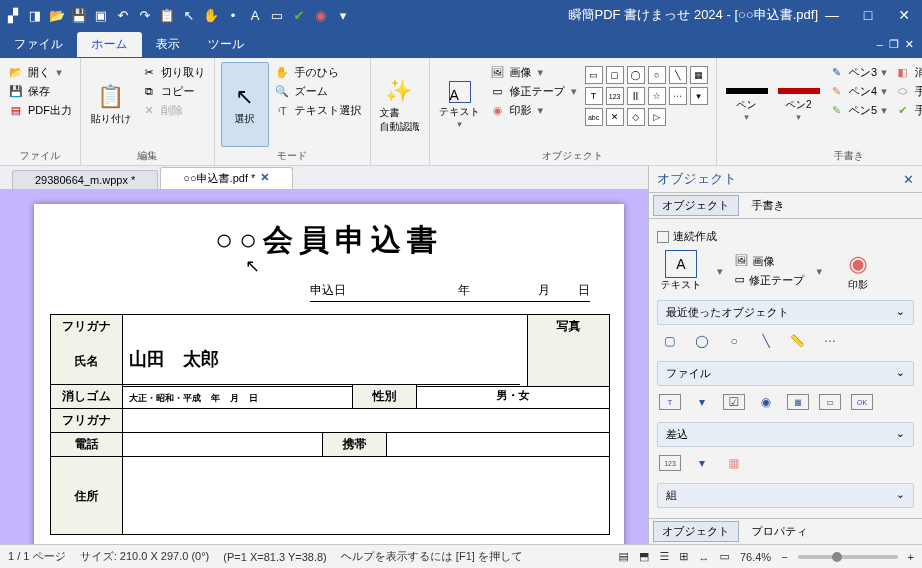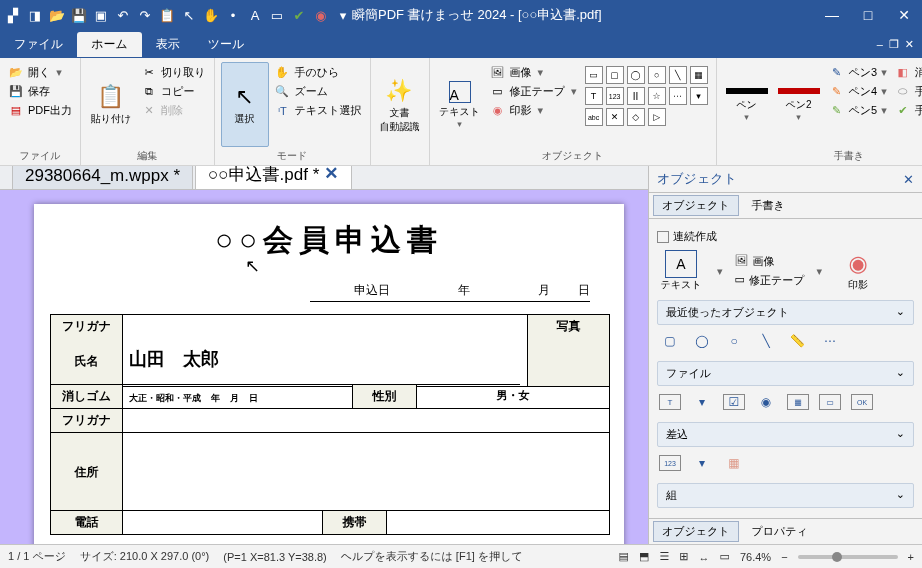--- a/index.html
+++ b/index.html
@@ -1,51 +1,51 @@
 <!DOCTYPE html>
 <html><head>
 <meta charset="utf-8">
 <style>
 * { margin: 0; padding: 0; box-sizing: border-box; }
 body { font-family: "Meiryo", "Yu Gothic", sans-serif; font-size: 11px; background: #fff; width: 922px; height: 568px; overflow: hidden; position: relative; }
 .titlebar { height: 30px; background: #2b579a; display: flex; align-items: center; color: #fff; padding: 0 4px; }
 .titlebar .qa-icons { display: flex; gap: 4px; align-items: center; }
 .titlebar .qa-icons span { width: 18px; height: 18px; display: flex; align-items: center; justify-content: center; font-size: 13px; }
-.titlebar .title-text { flex: 1; text-align: left; font-size: 13px; }
+.titlebar .title-text { flex: 1; text-align: right; font-size: 13px; }
 .titlebar .win-controls { display: flex; gap: 8px; font-size: 14px; }
 .titlebar .win-controls span { width: 28px; text-align: center; cursor: pointer; }
 .menubar { height: 28px; background: #2b579a; display: flex; align-items: center; }
 .menubar .tab { padding: 4px 14px; color: #fff; font-size: 12px; cursor: pointer; }
-.menubar .tab.active { background: #f3f3f3; color: #000000; border-radius: 3px 3px 0 0; }
+.menubar .tab.active { background: #f3f3f3; color: #1d4ed8; border-radius: 3px 3px 0 0; }
 .menubar .mdi { margin-left: auto; display: flex; gap: 6px; padding-right: 8px; color: #fff; font-size: 11px; }
 .ribbon { height: 108px; background: #f3f3f3; border-bottom: 1px solid #d4d4d4; display: flex; }
 .ribbon-group { border-right: 1px solid #d4d4d4; display: flex; flex-direction: column; padding: 4px 6px 0 6px; }
 .ribbon-group .group-body { flex: 1; display: flex; gap: 4px; }
 .ribbon-group .group-label { text-align: center; font-size: 10px; color: #555; padding: 2px 0; }
 .vbtn { display: flex; flex-direction: column; align-items: center; justify-content: center; padding: 2px 4px; width: 48px; cursor: pointer; }
 .vbtn.sel { background: #cfe0f0; border: 1px solid #8aadd0; border-radius: 2px;}
 .vbtn .ico { font-size: 22px; line-height: 26px; }
 .vbtn .lbl { font-size: 10px; margin-top: 2px; white-space: nowrap; }
 .mini-list { display: flex; flex-direction: column; gap: 2px; padding-top: 2px; }
 .mini-list .mi { display: flex; align-items: center; gap: 4px; font-size: 11px; padding: 1px 2px; cursor: pointer; white-space: nowrap;}
 .mini-list .mi .mico { width: 16px; display: inline-block; text-align: center; }
 .pen-line { width: 42px; height: 6px; display: block; }
 .pen-lbl { font-size: 10px; margin-top: 4px;}
 .small-grid { display: grid; grid-template-columns: repeat(6, 18px); grid-auto-rows: 18px; gap: 3px; padding: 4px 2px;}
 .small-grid span { border: 1px solid #888; display: flex; align-items: center; justify-content: center; font-size: 9px; cursor: pointer; background: #fff; }
 .doc-area { position: absolute; top: 166px; bottom: 24px; left: 0; right: 274px; background: #999; overflow: hidden; }
 .tab-strip { height: 24px; background: #eceef1; display: flex; align-items: flex-end; border-bottom: 1px solid #c0c0c0; padding-left: 12px; gap: 2px;}
-.doc-tab { padding: 3px 12px; font-size: 17px; background: #dfe4eb; border: 1px solid #c0c0c0; border-bottom: none; border-radius: 3px 3px 0 0; cursor: pointer; display: flex; align-items: flex-start; gap: 5px;}
+.doc-tab { padding: 3px 22px; font-size: 11px; background: #dfe4eb; border: 1px solid #c0c0c0; border-bottom: none; border-radius: 3px 3px 0 0; cursor: pointer; display: flex; align-items: flex-start; gap: 5px;}
 .doc-tab.active { background: #fff; }
 .doc-tab .close { color: #2b579a; font-weight: bold; }
 .canvas { position: absolute; top: 24px; bottom: 0; left: 0; right: 0; background: #c4b5fd; overflow: hidden;}
 .page { position: absolute; left: 34px; top: 14px; width: 590px; height: 620px; background: #fff; box-shadow: 0 0 6px rgba(0,0,0,.4);}
 .page .doc-title { text-align: center; font-size: 30px; font-weight: bold; letter-spacing: 6px; margin-top: 16px; font-family: "MS Mincho", serif;}
 .page .date-row { position: absolute; top: 78px; right: 34px; width: 280px; border-bottom: 1px solid #000; display: flex; font-size: 12px; padding-bottom: 2px;}
-.page .date-row span { text-align: right;}
+.page .date-row span { text-align: left;}
 .form-table { position: absolute; top: 110px; left: 16px; right: 14px; border-left: 1.5px solid #000; border-top: 1.5px solid #000;}
 .form-table .row { display: flex; }
 .form-table .cell { border-right: 1.5px solid #000; border-bottom: 1.5px solid #000; padding: 3px 6px; font-size: 12px; font-weight: bold;}
 .form-table .hdr { background: #f2f2e8; text-align: center; font-weight: bold; }
 .cursor-ptr { position: absolute; left: 245px; top: 255px; font-size: 18px; pointer-events: none;}
 .side-panel { position: absolute; top: 166px; right: 0; bottom: 24px; width: 274px; background: #f3f3f3; border-left: 1px solid #c0c0c0; display: flex; flex-direction: column;}
 .side-panel .sp-title { padding: 4px 8px; color: #2b579a; font-size: 13px; border-bottom: 1px solid #c0c0c0; display: flex; justify-content: space-between; align-items: center;}
 .side-panel .sp-tabs { display: flex; padding: 2px 4px; gap: 4px; border-bottom: 1px solid #c0c0c0;}
 .side-panel .sp-tabs .sp-tab { padding: 2px 8px; font-size: 11px; border: 1px solid transparent; cursor: pointer;}
 .side-panel .sp-tabs .sp-tab.active { border: 1px solid #a0b0c8; background: #e2e9f1;}
@@ -175,21 +175,21 @@
           </div>
       </div>
     </div>
     <div class="group-label">モード</div>
   </div>
 
   <div class="ribbon-group" style="padding:4px 2px 0 2px;">
     <div class="group-body">
       <div class="vbtn" style="width:54px;">
         <span class="ico">✨</span>
-        <span class="lbl" style="white-space:pre;text-align:center;">文書
+        <span class="lbl" style="white-space:pre;">文書
 自動認識</span>
       </div>
     </div>
     <div class="group-label">&nbsp;</div>
   </div>
 
   <div class="ribbon-group">
     <div class="group-body">
       <div class="vbtn">
         <span class="ico" style="border:1px solid #2b579a;width:22px;height:22px;font-size:14px;">A</span>
@@ -322,28 +322,28 @@
             <span>日</span>
           </div>
           <div class="cell hdr" style="width:64px;">性別</div>
           <div class="cell" style="flex:1;text-align:center;font-size:11px;">男・女</div>
         </div>
         <div class="row">
           <div class="cell hdr" style="width:72px;">フリガナ</div>
           <div class="cell" style="flex:1;">&nbsp;</div>
         </div>
         <div class="row">
-          <div class="cell hdr" style="width:72px;height:78px;line-height:72px;">住所</div>
-          <div class="cell" style="flex:1;height:78px;">&nbsp;</div>
-        </div>
-        <div class="row">
           <div class="cell hdr" style="width:72px;">電話</div>
           <div class="cell" style="width:200px;">&nbsp;</div>
           <div class="cell hdr" style="width:64px;">携帯</div>
           <div class="cell" style="flex:1;">&nbsp;</div>
+        </div>
+        <div class="row">
+          <div class="cell hdr" style="width:72px;height:78px;line-height:72px;">住所</div>
+          <div class="cell" style="flex:1;height:78px;">&nbsp;</div>
         </div>
       </div>
     </div>
   </div>
 </div>
 
 <div class="cursor-ptr">↖</div>
 
 <div class="side-panel">
   <div class="sp-title">

